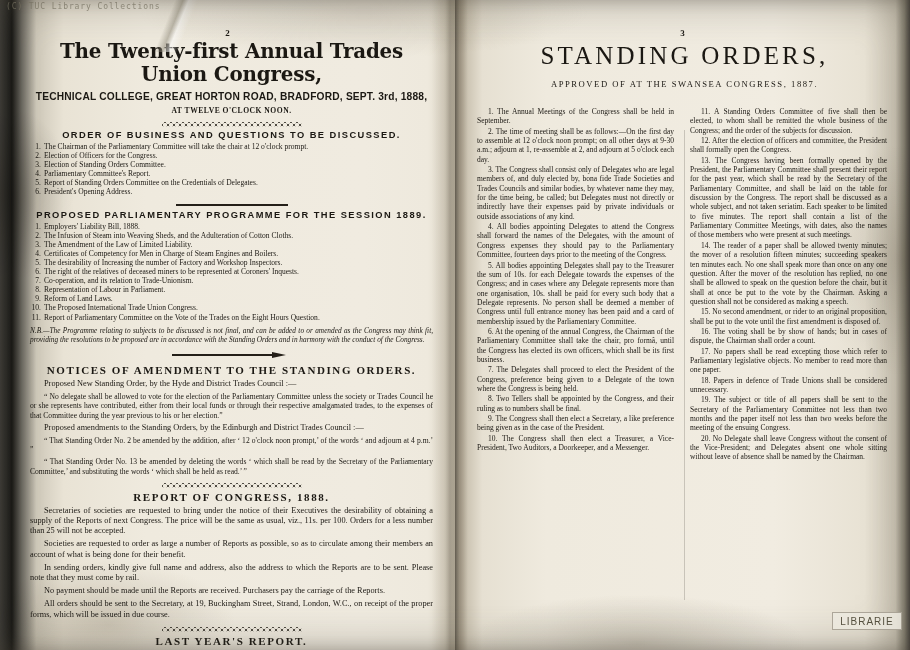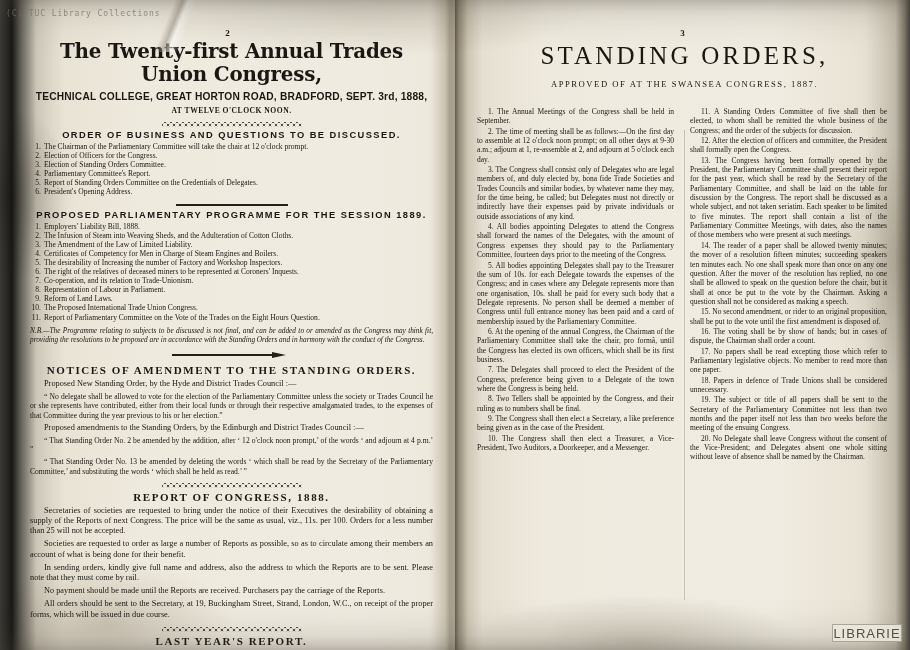--- a/index.html
+++ b/index.html
@@ -23,42 +23,42 @@
       radial-gradient(ellipse 120px 160px at 99% 40%, rgba(120,112,95,.22), rgba(120,112,95,0) 72%),
       radial-gradient(ellipse 90px 120px at 1% 30%, rgba(90,85,75,.30), rgba(90,85,75,0) 72%),
       radial-gradient(ellipse 300px 60px at 40% 2%, rgba(150,142,124,.20), rgba(150,142,124,0) 75%);
     mix-blend-mode:multiply;
   }
   .vign{
     position:absolute;inset:0;pointer-events:none;
     box-shadow:inset 0 0 46px rgba(70,64,52,.40), inset 0 0 14px rgba(60,54,44,.30);
   }
   .watermark{
-    position:absolute;left:6px;top:9px;
+    position:absolute;left:6px;top:2px;
     font-family:"DejaVu Sans Mono", monospace;
     font-size:8px;letter-spacing:.9px;
     color:rgba(118,112,96,.75);
     white-space:nowrap;
   }
   .gutter-scuff{
     position:absolute;left:432px;top:0;width:36px;height:650px;
     background:linear-gradient(90deg,rgba(120,112,96,0) 0%,rgba(120,112,96,.16) 35%,rgba(90,84,70,.30) 50%,rgba(120,112,96,.16) 65%,rgba(120,112,96,0) 100%);
     pointer-events:none;mix-blend-mode:multiply;
   }
   .crease{
     position:absolute;left:70px;top:-6px;width:210px;height:58px;
     background:linear-gradient(112deg,rgba(255,255,255,0) 46%,rgba(150,144,128,.55) 49.5%,rgba(255,255,255,.55) 52%,rgba(255,255,255,0) 56%);
     pointer-events:none;
   }
   .corner-tab{
-    position:absolute;right:8px;bottom:8px;width:68px;height:16px;
+    position:absolute;right:8px;bottom:20px;width:68px;height:16px;
     background:rgba(236,232,222,.88);
     border:1px solid rgba(120,112,96,.55);
     font-family:"Liberation Sans", sans-serif;
-    font-size:13px;letter-spacing:1px;color:#55503f;
+    font-size:10px;letter-spacing:1px;color:#55503f;
     display:flex;align-items:center;justify-content:center;
   }
 
   .page{position:absolute;top:0;height:650px;color:#1b1813;}
   .page-left{left:0;width:455px;}
   .page-right{left:455px;width:455px;}
 
   .folio{
     text-align:center;font-size:9px;font-weight:bold;
     font-family:"Liberation Serif", serif;

